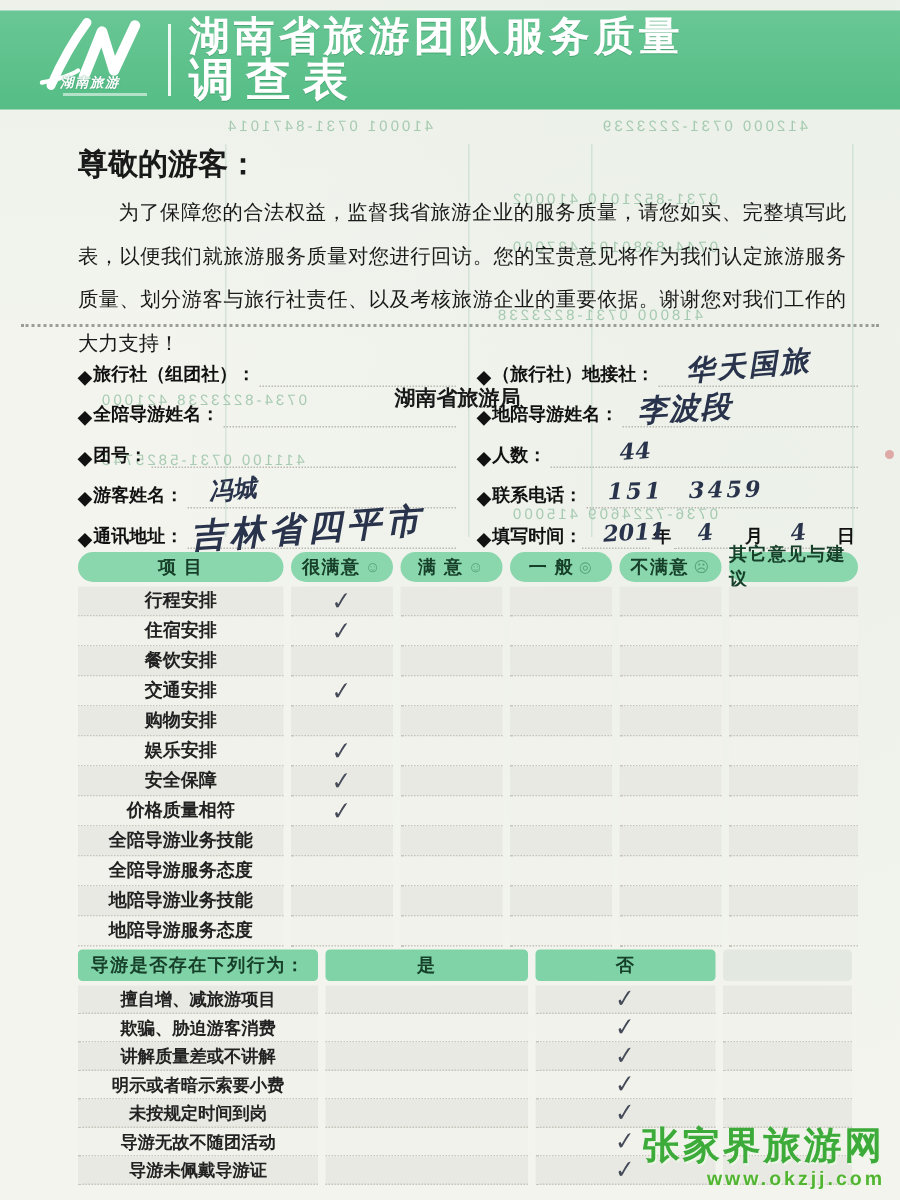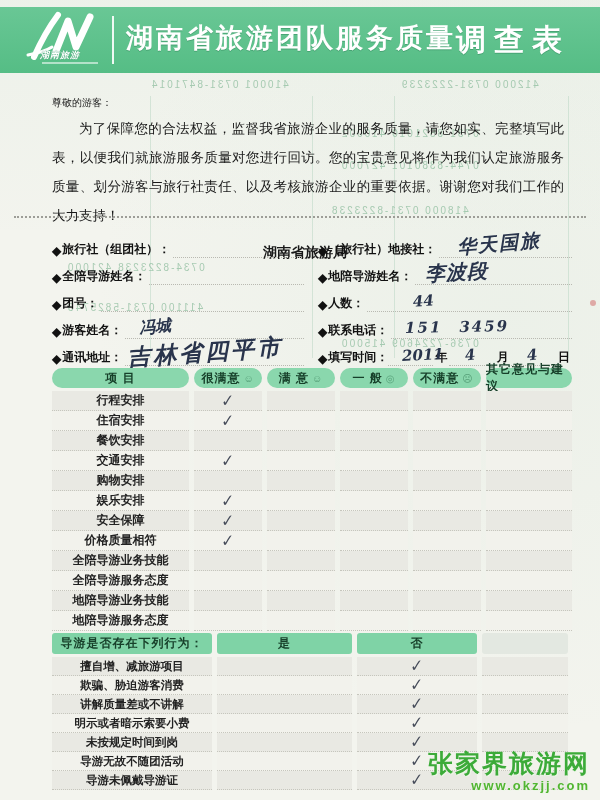--- a/index.html
+++ b/index.html
@@ -10,26 +10,26 @@
     radial-gradient(circle at 85% 40%,rgba(150,200,170,0.08),rgba(255,255,255,0) 60%);pointer-events:none;}
   
   .banner{position:absolute;top:7px;left:0;width:600px;height:66px;
     background:linear-gradient(180deg,#69c795,#55bd85);display:flex;align-items:center;}
   .logo-box{width:112px;height:100%;position:relative;flex:0 0 auto;}
   .logo-mark{position:absolute;left:22px;top:4px;}
   .logo-cn{position:absolute;left:40px;top:42px;color:#ffffff;font-size:9px;letter-spacing:1px;
     font-family:"DejaVu Serif",serif;font-style:italic;font-weight:bold;text-shadow:0 0 1px #2f8f63;}
   .logo-sub{position:absolute;left:42px;top:55px;width:56px;height:2px;background:rgba(255,255,255,0.55);}
   .banner-divider{width:2px;height:48px;background:rgba(255,255,255,0.9);margin-right:12px;flex:0 0 auto;}
-  .titles{display:flex;justify-content:flex-start;line-height:1.05;}
+  .titles{display:flex;flex-direction:column;justify-content:flex-start;line-height:1.05;}
   .title1{color:#fff;font-size:27px;font-weight:bold;letter-spacing:3px;text-shadow:0 1px 0 rgba(40,120,80,.4);}
   .title2{color:#fff;font-size:30px;font-weight:bold;letter-spacing:8px;text-shadow:0 1px 0 rgba(40,120,80,.4);}
   
   .intro{position:absolute;top:88px;left:52px;width:512px;color:#191919;font-family:"Liberation Serif",serif;}
-  .salutation{font-size:10px;font-weight:normal;margin-top:8px;}
+  .salutation{font-size:20px;font-weight:bold;margin-top:8px;}
   .intro-body{font-size:13.5px;line-height:29px;text-align:justify;text-indent:2em;margin-top:4px;}
   .signature{font-size:14px;font-weight:bold;text-align:center;margin-top:14px;padding-right:6px;}
   
   .dotline{position:absolute;top:216px;left:14px;width:572px;border-top:2px dotted #9d9d97;}
   
   .fields{position:absolute;top:231px;left:52px;width:520px;display:flex;}
   .fcol{display:flex;flex-direction:column;}
   .fcol.left{width:252px;margin-right:14px;}
   .fcol.right{width:254px;}
   .frow{display:flex;align-items:flex-end;height:27px;font-size:12px;}

